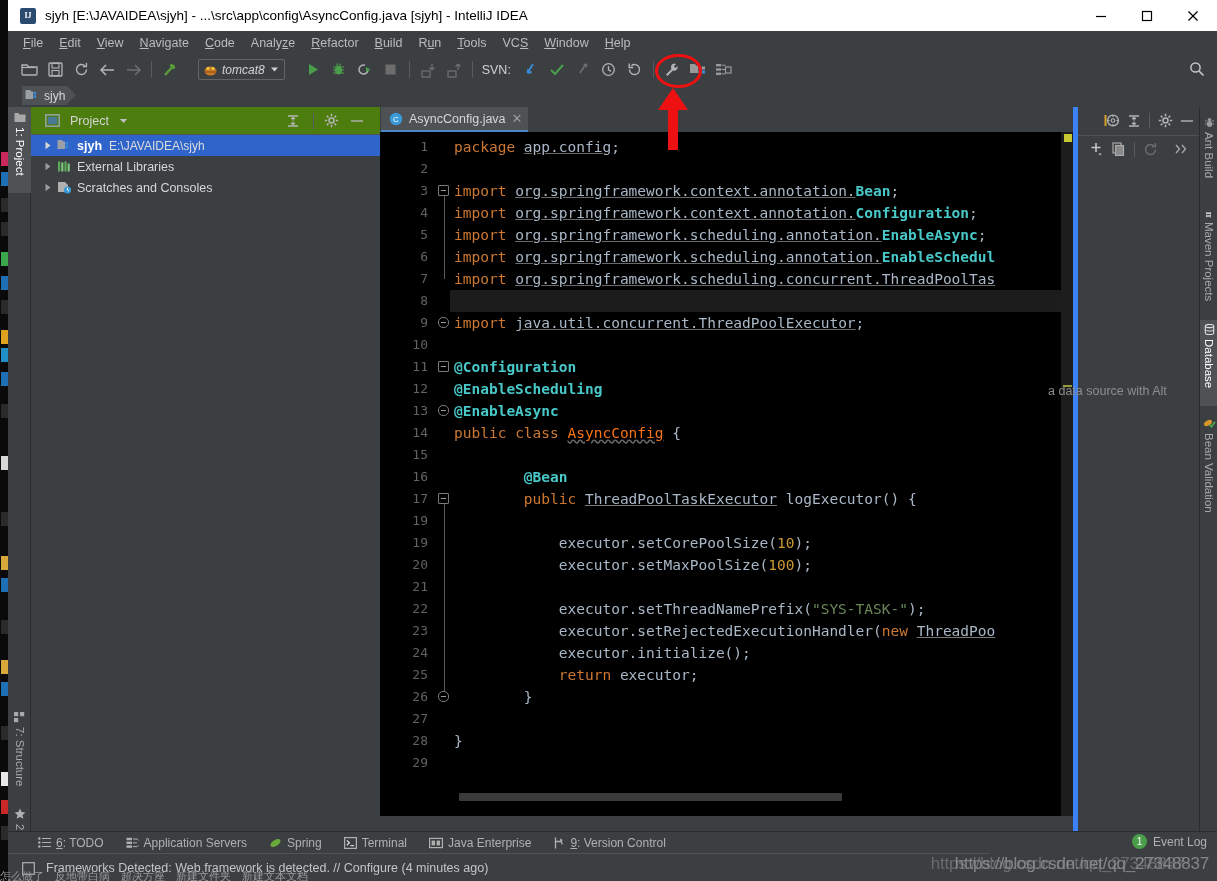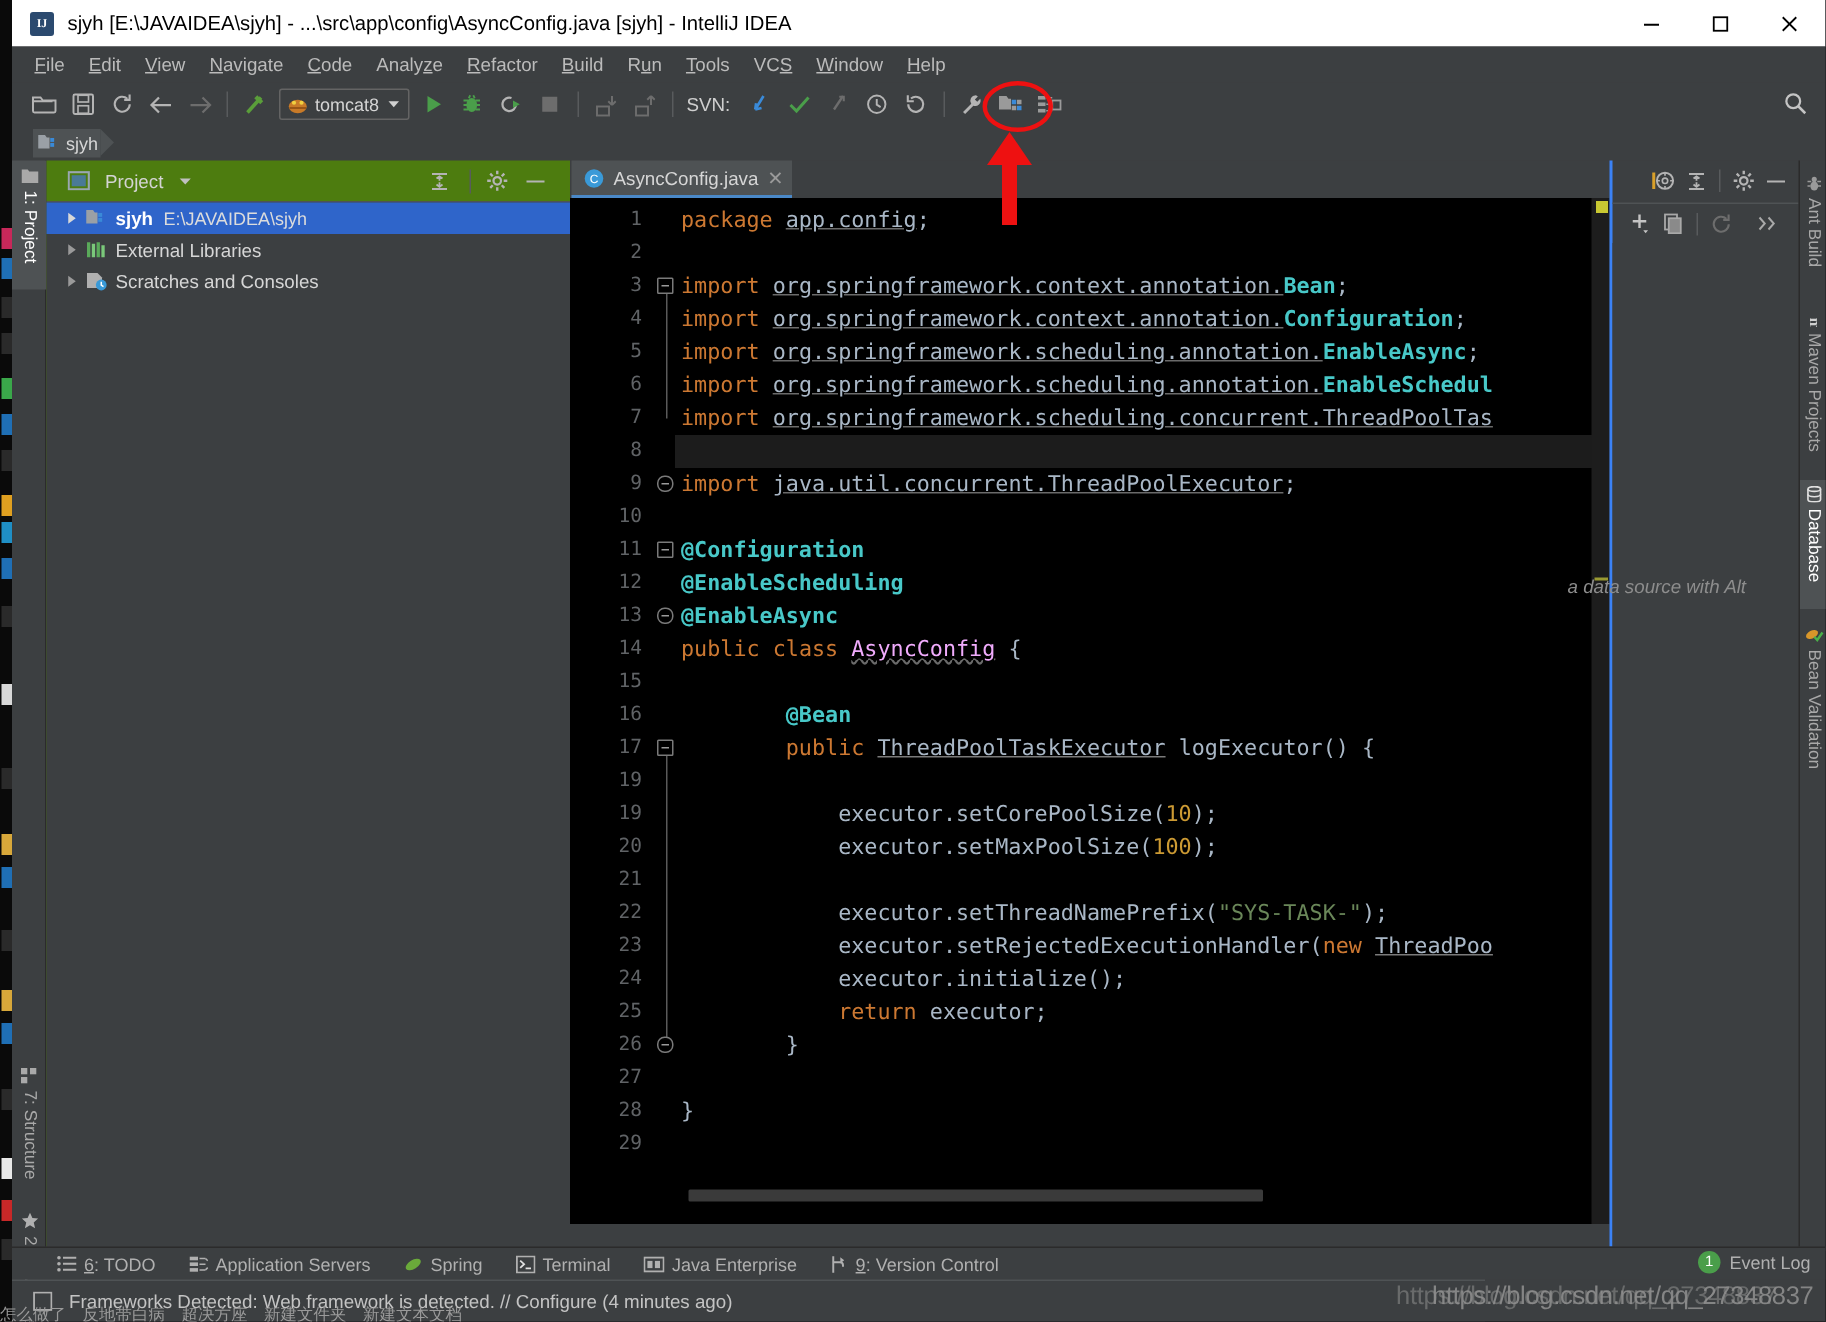--- a/index.html
+++ b/index.html
@@ -64,21 +64,21 @@
   
   #toolbar {
     position: absolute; left: 0; top: 55px; width: 1209px; height: 29px;
     background: #3c3f41; display: flex; align-items: center; padding-left: 8px;
   }
   .tb { width: 26px; height: 24px; display: flex; align-items: center; justify-content: center; flex: 0 0 auto; }
   .tb svg { display: block; }
   .tb-sep { width: 1px; height: 17px; background: #585b5d; margin: 0 5px; flex: 0 0 auto; }
   #runconfig {
     height: 21px; border: 1px solid #646464; border-radius: 2px;
-    display: flex; align-items: center; padding: 0 5px 0 4px; margin: 0 3px; flex: 0 0 auto;
+    display: flex; align-items: center; padding: 0 5px 0 4px; margin: 0 15px; flex: 0 0 auto; font-style: italic;
   }
   #runconfig-label { font-size: 12px; color: #d4d4d4; margin: 0 5px 0 4px; }
   #svn-label { font-size: 12.5px; color: #cfcfcf; margin: 0 7px 0 4px; flex: 0 0 auto; }
   #toolbar-search { position: absolute; right: 10px; top: 4px; width: 20px; height: 20px;
     display: flex; align-items: center; justify-content: center; }
 
   
   #navbar {
     position: absolute; left: 0; top: 84px; width: 1209px; height: 23px;
     background: #3c3f41; display: flex; align-items: center; padding-left: 14px;
@@ -181,38 +181,38 @@
     position: absolute; left: 0; top: 154px; width: 693px; height: 22px;
     background: #1c1c1c;
   }
   .k  { color: #cc7832; }       
   .an { color: #48c8c8; font-weight: bold; }  
   .cls{ color: #a9b7c6; text-decoration: underline; text-decoration-color: #7a7a7a; }
   .cid{ color: #48c8c8; font-weight: bold; }  
   .num{ color: #cc9a33; }
   .str{ color: #6a8759; }
   .pkg{ color: #a9b7c6; text-decoration: underline; text-decoration-color: #6a6a6a; }
-  .err{ color: #f0abfc; text-decoration: underline; text-decoration-style: wavy; text-decoration-color: #6a6a6a; }
+  .err{ color: #f97316; text-decoration: underline; text-decoration-style: wavy; text-decoration-color: #6a6a6a; }
 
   #hscroll-track {
     position: absolute; left: 70px; top: 660px; width: 623px; height: 9px;
   }
   #hscroll-thumb {
     position: absolute; left: 9px; top: 1px; width: 383px; height: 8px;
     background: #3a3a3a; border-radius: 1px;
   }
   #editor-marker-bar {
     position: absolute; right: 0; top: 0; width: 12px; height: 684px; background: #1d1d1d;
   }
   .mk { position: absolute; right: 1px; width: 8px; height: 8px; }
 
   
   #db-panel {
     position: absolute; left: 1065px; top: 107px; width: 126px; height: 727px;
-    background: #3c3f41; border-left: 2px solid #3b82f6; font-style: italic;
+    background: #3c3f41; border-left: 5px solid #3b82f6;
   }
   #db-header { position: absolute; left: 0; top: 0; width: 126px; height: 27px; display: flex; align-items: center; justify-content: flex-end; padding-right: 6px; }
   #db-toolbar { position: absolute; left: 0; top: 28px; width: 126px; height: 27px; display: flex; align-items: center; padding-left: 8px; border-top: 1px solid #4f5355; }
   #db-body { position: absolute; left: 0; top: 55px; width: 126px; height: 672px; background: #3c3f41; }
   #db-hint {
     position: absolute; left: -30px; top: 222px; width: 150px;
     font-size: 12.5px; color: #8d8d8d; white-space: nowrap; overflow: hidden;
   }
   .dbi { width: 22px; height: 22px; display: flex; align-items: center; justify-content: center; flex: 0 0 auto; }
   .db-sep { width: 1px; height: 15px; background: #585b5d; margin: 0 4px; flex: 0 0 auto; }

